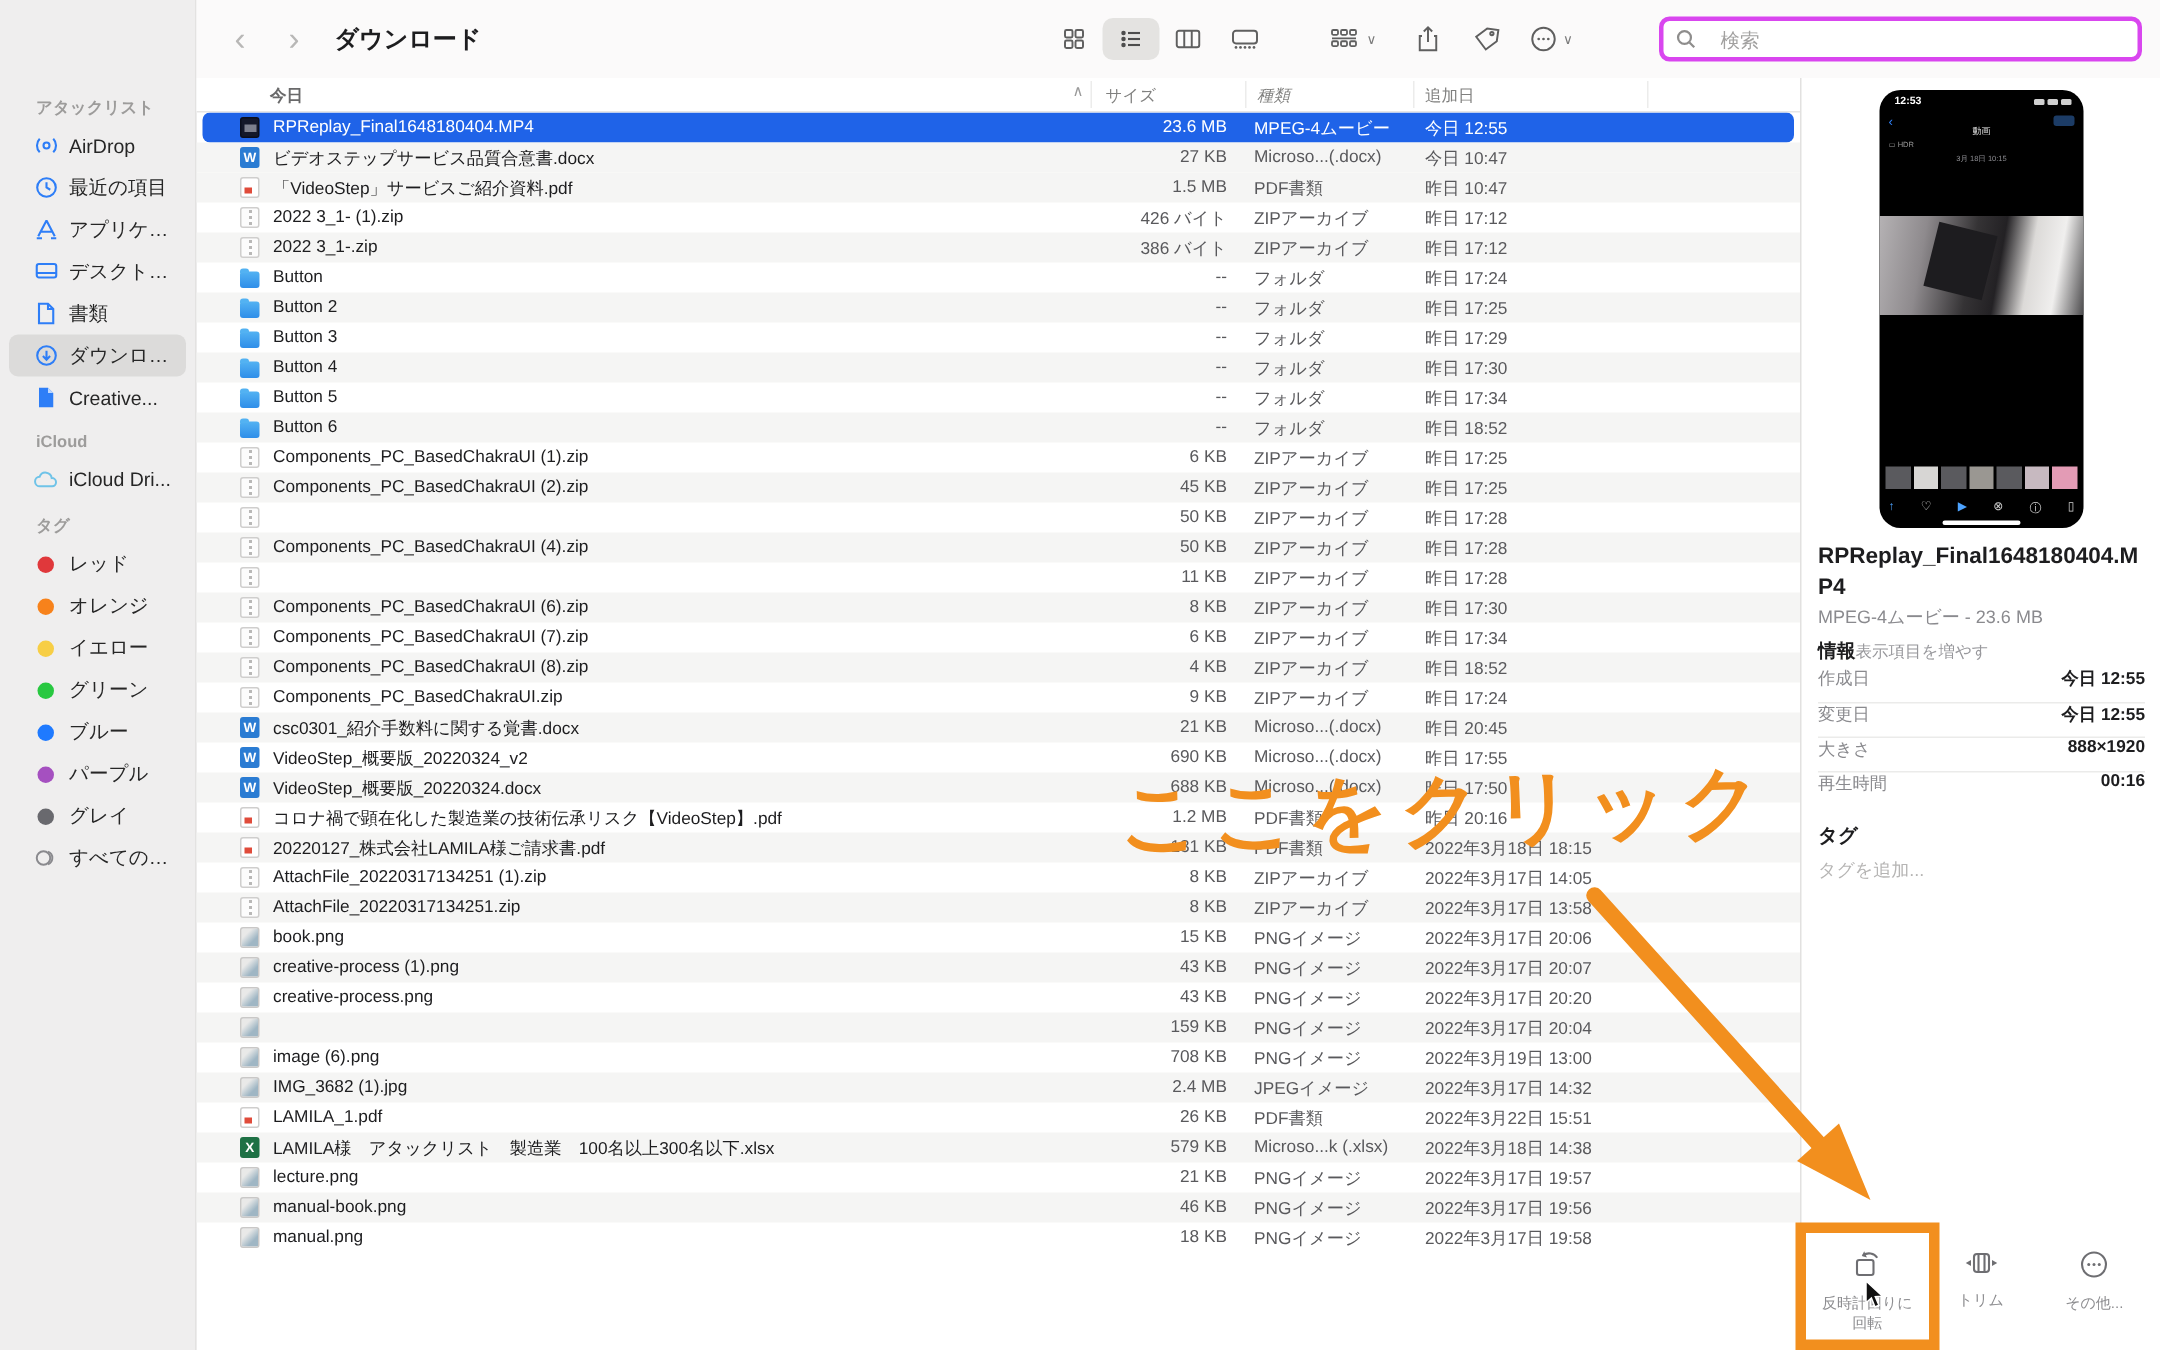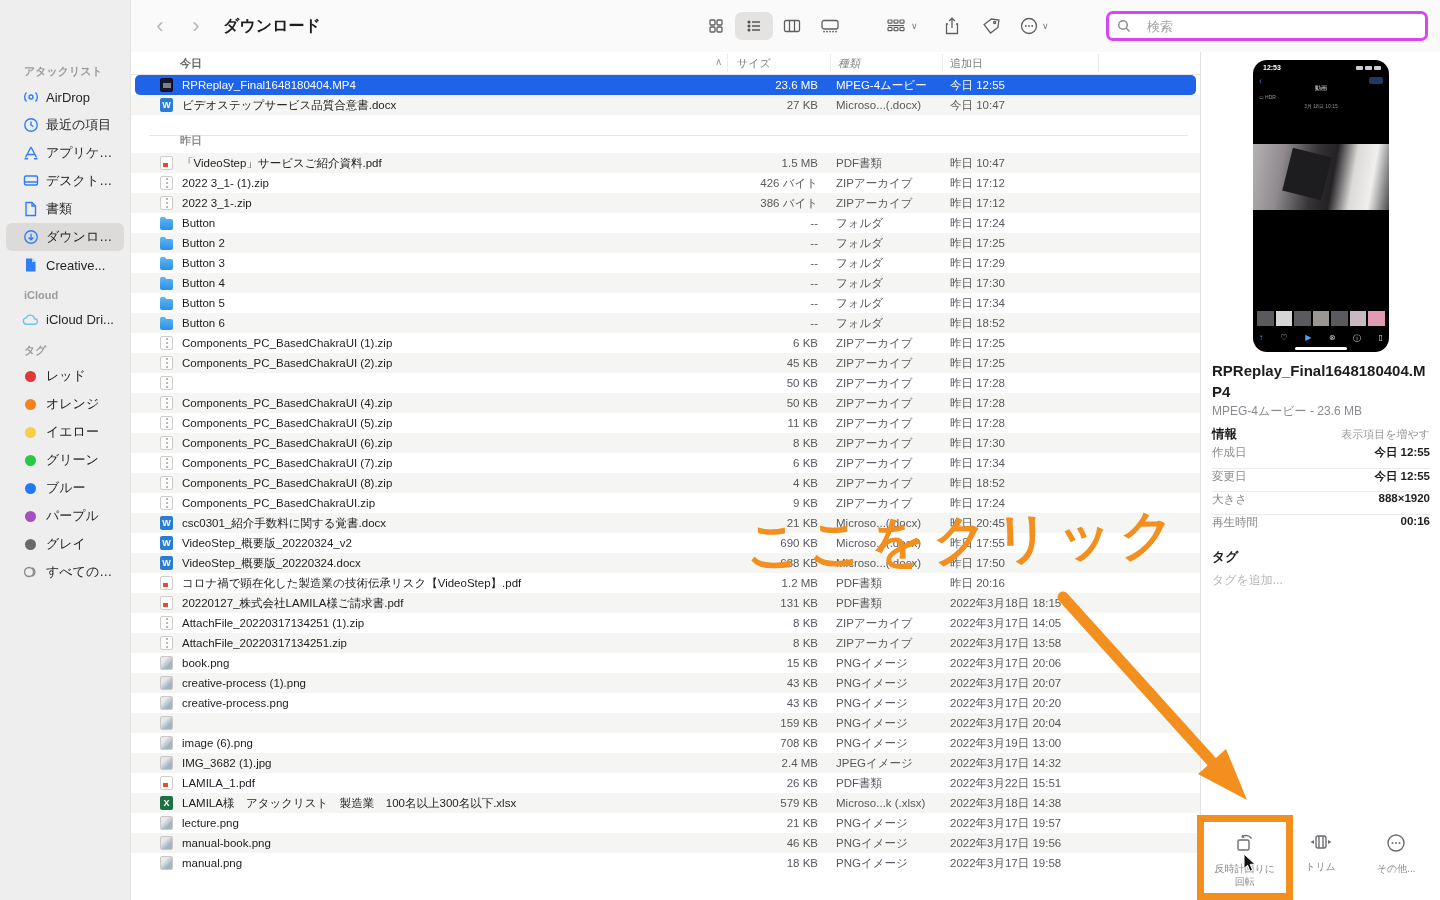--- a/index.html
+++ b/index.html
@@ -101,21 +101,21 @@
   .ph-strip i { flex:1; background:#5a5a5e; }
   .ph-strip i:nth-child(2){ background:#d7d6d4; } .ph-strip i:nth-child(4){ background:#9a9792; }
   .ph-strip i:nth-child(6){ background:#c7b9c0; } .ph-strip i:nth-child(7){ background:#e39bb5; }
   .ph-tools { position:absolute; left:6px; right:6px; bottom:8px; display:flex; justify-content:space-between;
     font-size:8px; color:#4da3ff; }
   .ph-home { position:absolute; left:42px; right:42px; bottom:2px; height:3px; background:#fff; border-radius:2px; }
 
   .pv-name { position:absolute; left:11px; top:308px; width:222px; font-size:15px; font-weight:700;
     color:#1d1d1f; line-height:1.4; word-break:break-all; }
   .pv-sub { position:absolute; left:11px; top:351px; font-size:12px; color:#8a8a8e; }
-  .pv-inforow { position:absolute; left:11px; right:10px; top:374px; display:flex; justify-content:space-between; align-items:baseline; }
+  .pv-inforow { position:absolute; left:11px; right:10px; top:374px; display:flex; align-items:baseline; }
   .pv-info-t { font-size:12.5px; font-weight:700; color:#1d1d1f; }
   .pv-more { font-size:11px; color:#98989c; }
   .pv-fields { position:absolute; left:11px; right:10px; top:393px; }
   .pv-field { display:flex; justify-content:space-between; height:23px; font-size:11.5px; }
   .pv-field + .pv-field { border-top:1px solid #ebebea; }
   .pv-fl { color:#8a8a8e; } .pv-fv { color:#1d1d1f; font-weight:600; }
   .pv-tags-t { position:absolute; left:11px; top:496px; font-size:13px; font-weight:700; color:#1d1d1f; }
   .pv-tags-ph { position:absolute; left:11px; top:520px; font-size:12px; color:#b6b5b4; }
   .pv-actions { position:absolute; left:6px; right:6px; top:780px; display:flex; justify-content:space-between; }
   .pv-act { width:76px; display:flex; flex-direction:column; align-items:center; gap:4px; }
@@ -383,23 +383,20 @@
         <span class="fkind">MPEG-4ムービー</span>
         <span class="fdate">今日 12:55</span>
       </div>
       <div class="frow alt">
         <span class="fi fi-word"></span>
         <span class="fname">ビデオステップサービス品質合意書.docx</span>
         <span class="fsize">27 KB</span>
         <span class="fkind">Microso...(.docx)</span>
         <span class="fdate">今日 10:47</span>
       </div>
-      <div class="group-sep">
-        <span class="g-lb">昨日</span>
-      </div>
       <div class="frow alt">
         <span class="fi fi-pdf"></span>
         <span class="fname">「VideoStep」サービスご紹介資料.pdf</span>
         <span class="fsize">1.5 MB</span>
         <span class="fkind">PDF書類</span>
         <span class="fdate">昨日 10:47</span>
       </div>
       <div class="frow">
         <span class="fi fi-zip"></span>
         <span class="fname">2022 3_1- (1).zip</span>
@@ -478,21 +475,20 @@
       </div>
       <div class="frow alt">
         <span class="fi fi-zip"></span>
         <span class="fname">Components_PC_BasedChakraUI (4).zip</span>
         <span class="fsize">50 KB</span>
         <span class="fkind">ZIPアーカイブ</span>
         <span class="fdate">昨日 17:28</span>
       </div>
       <div class="frow">
         <span class="fi fi-zip"></span>
-        <span class="fname">Components_PC_BasedChakraUI (5).zip</span>
         <span class="fsize">11 KB</span>
         <span class="fkind">ZIPアーカイブ</span>
         <span class="fdate">昨日 17:28</span>
       </div>
       <div class="frow alt">
         <span class="fi fi-zip"></span>
         <span class="fname">Components_PC_BasedChakraUI (6).zip</span>
         <span class="fsize">8 KB</span>
         <span class="fkind">ZIPアーカイブ</span>
         <span class="fdate">昨日 17:30</span>

